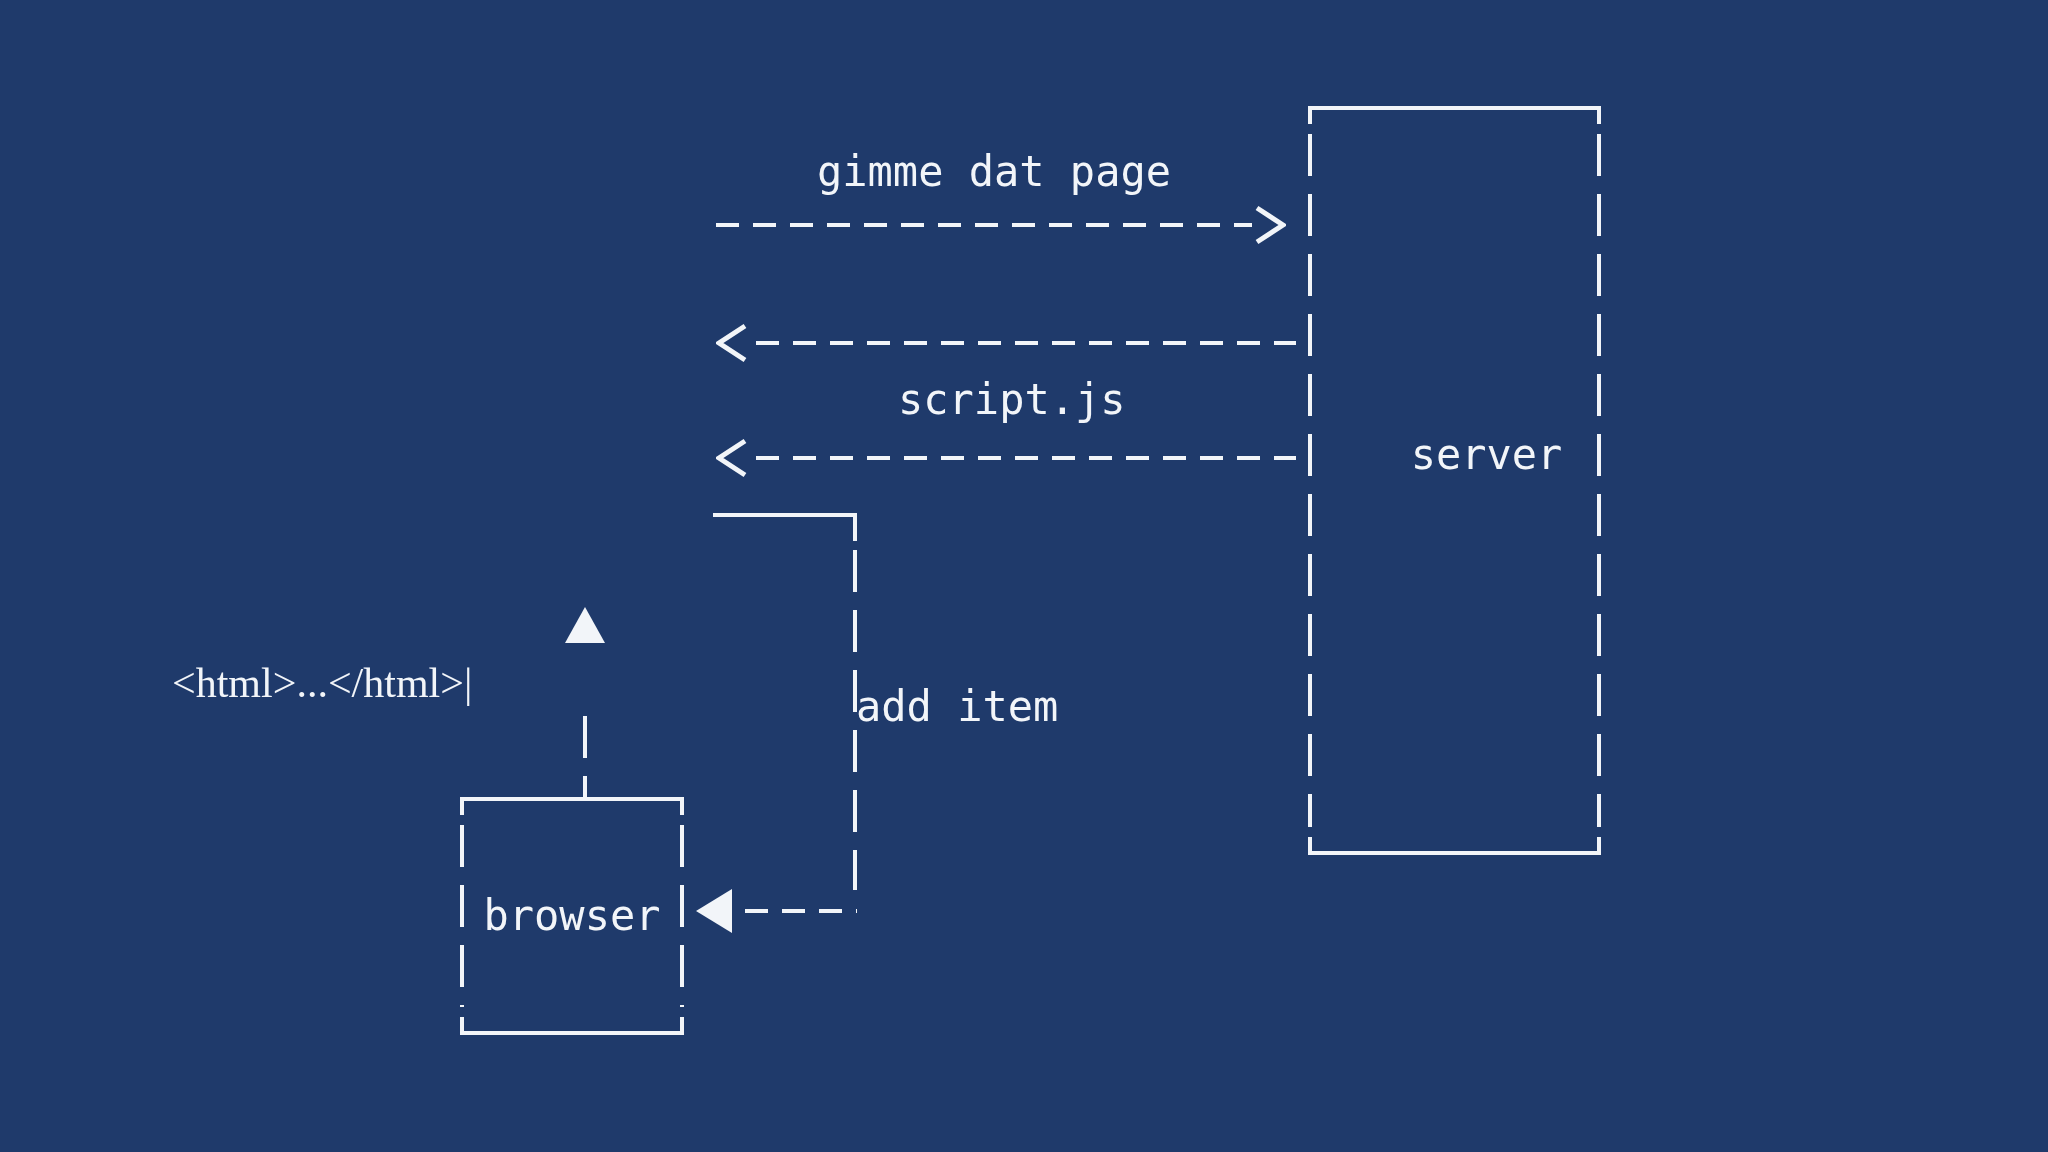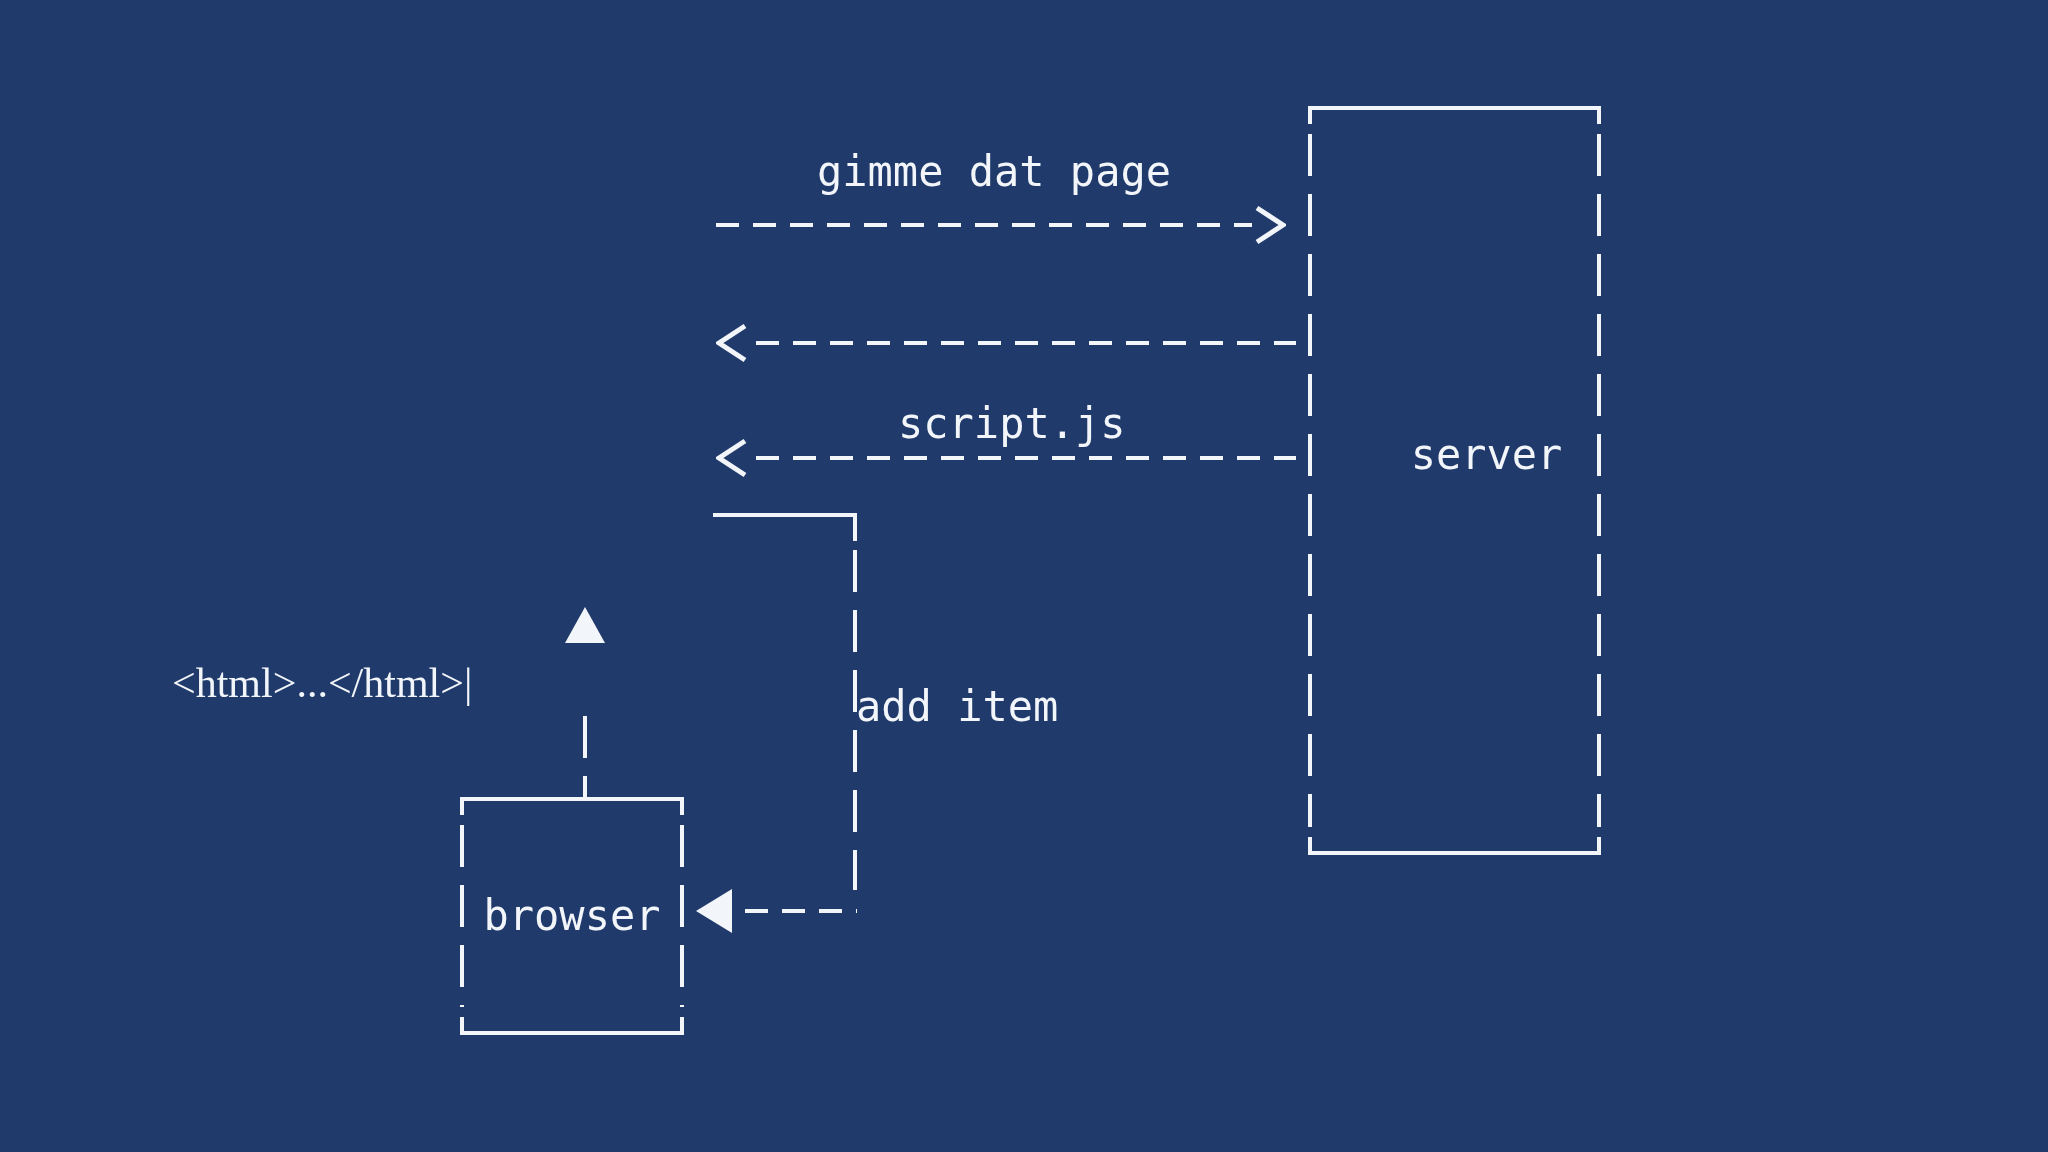--- a/index.html
+++ b/index.html
@@ -108,21 +108,21 @@
     </svg>
   </span>
 
   <span class="abs" style="left:716px; top:323px;">
     <svg class="chev" width="32" height="40" viewBox="0 0 32 40">
       <path d="M29 3 L3 20 L29 37" stroke="currentColor" stroke-width="5" fill="none"></path>
     </svg>
   </span>
   <div class="abs hdash" style="left:756px; top:341px; width:540px;"></div>
 
-  <span class="abs lbl vcenter" style="left:898px; top:424px;">script.js</span>
+  <span class="abs lbl vcenter" style="left:898px; top:400px;">script.js</span>
   <span class="abs" style="left:716px; top:438px;">
     <svg class="chev" width="32" height="40" viewBox="0 0 32 40">
       <path d="M29 3 L3 20 L29 37" stroke="currentColor" stroke-width="5" fill="none"></path>
     </svg>
   </span>
   <div class="abs hdash" style="left:756px; top:456px; width:540px;"></div>
 
   <div class="abs hsolid" style="left:713px; top:513px; width:144px;"></div>
   <div class="abs vsolid" style="left:853px; top:513px; height:28px;"></div>
   <div class="abs vdash" style="left:853px; top:550px; height:340px;"></div>

